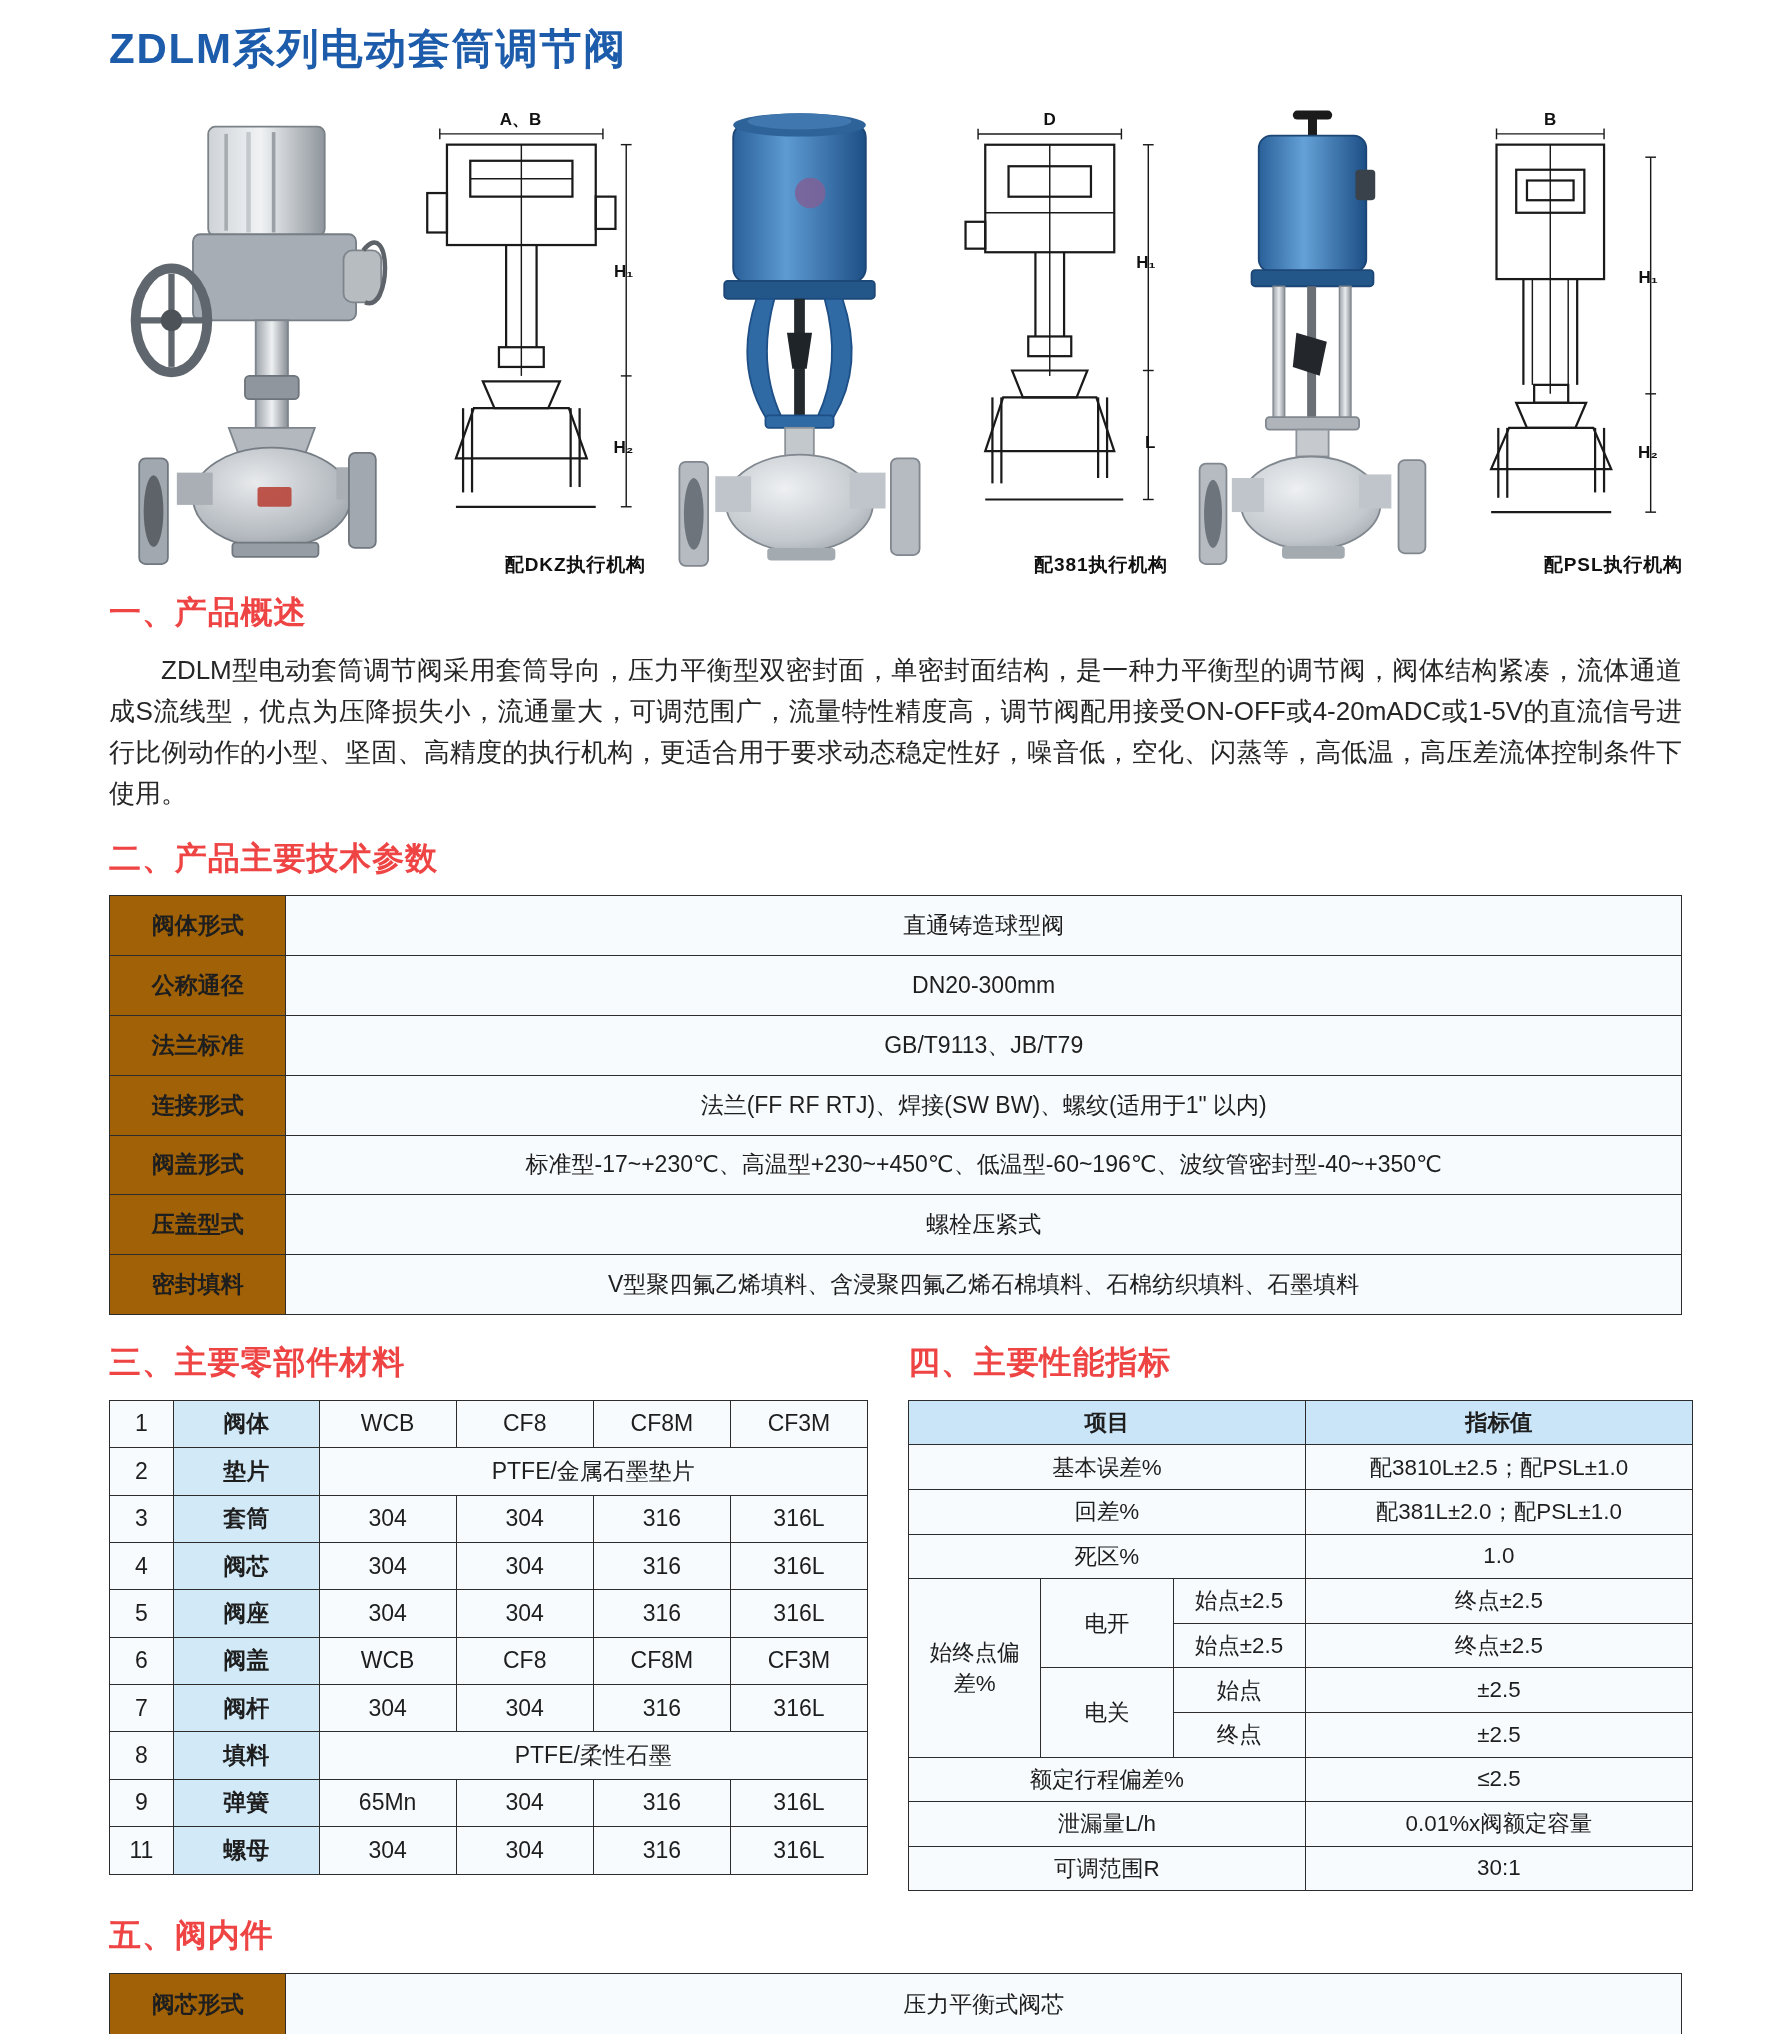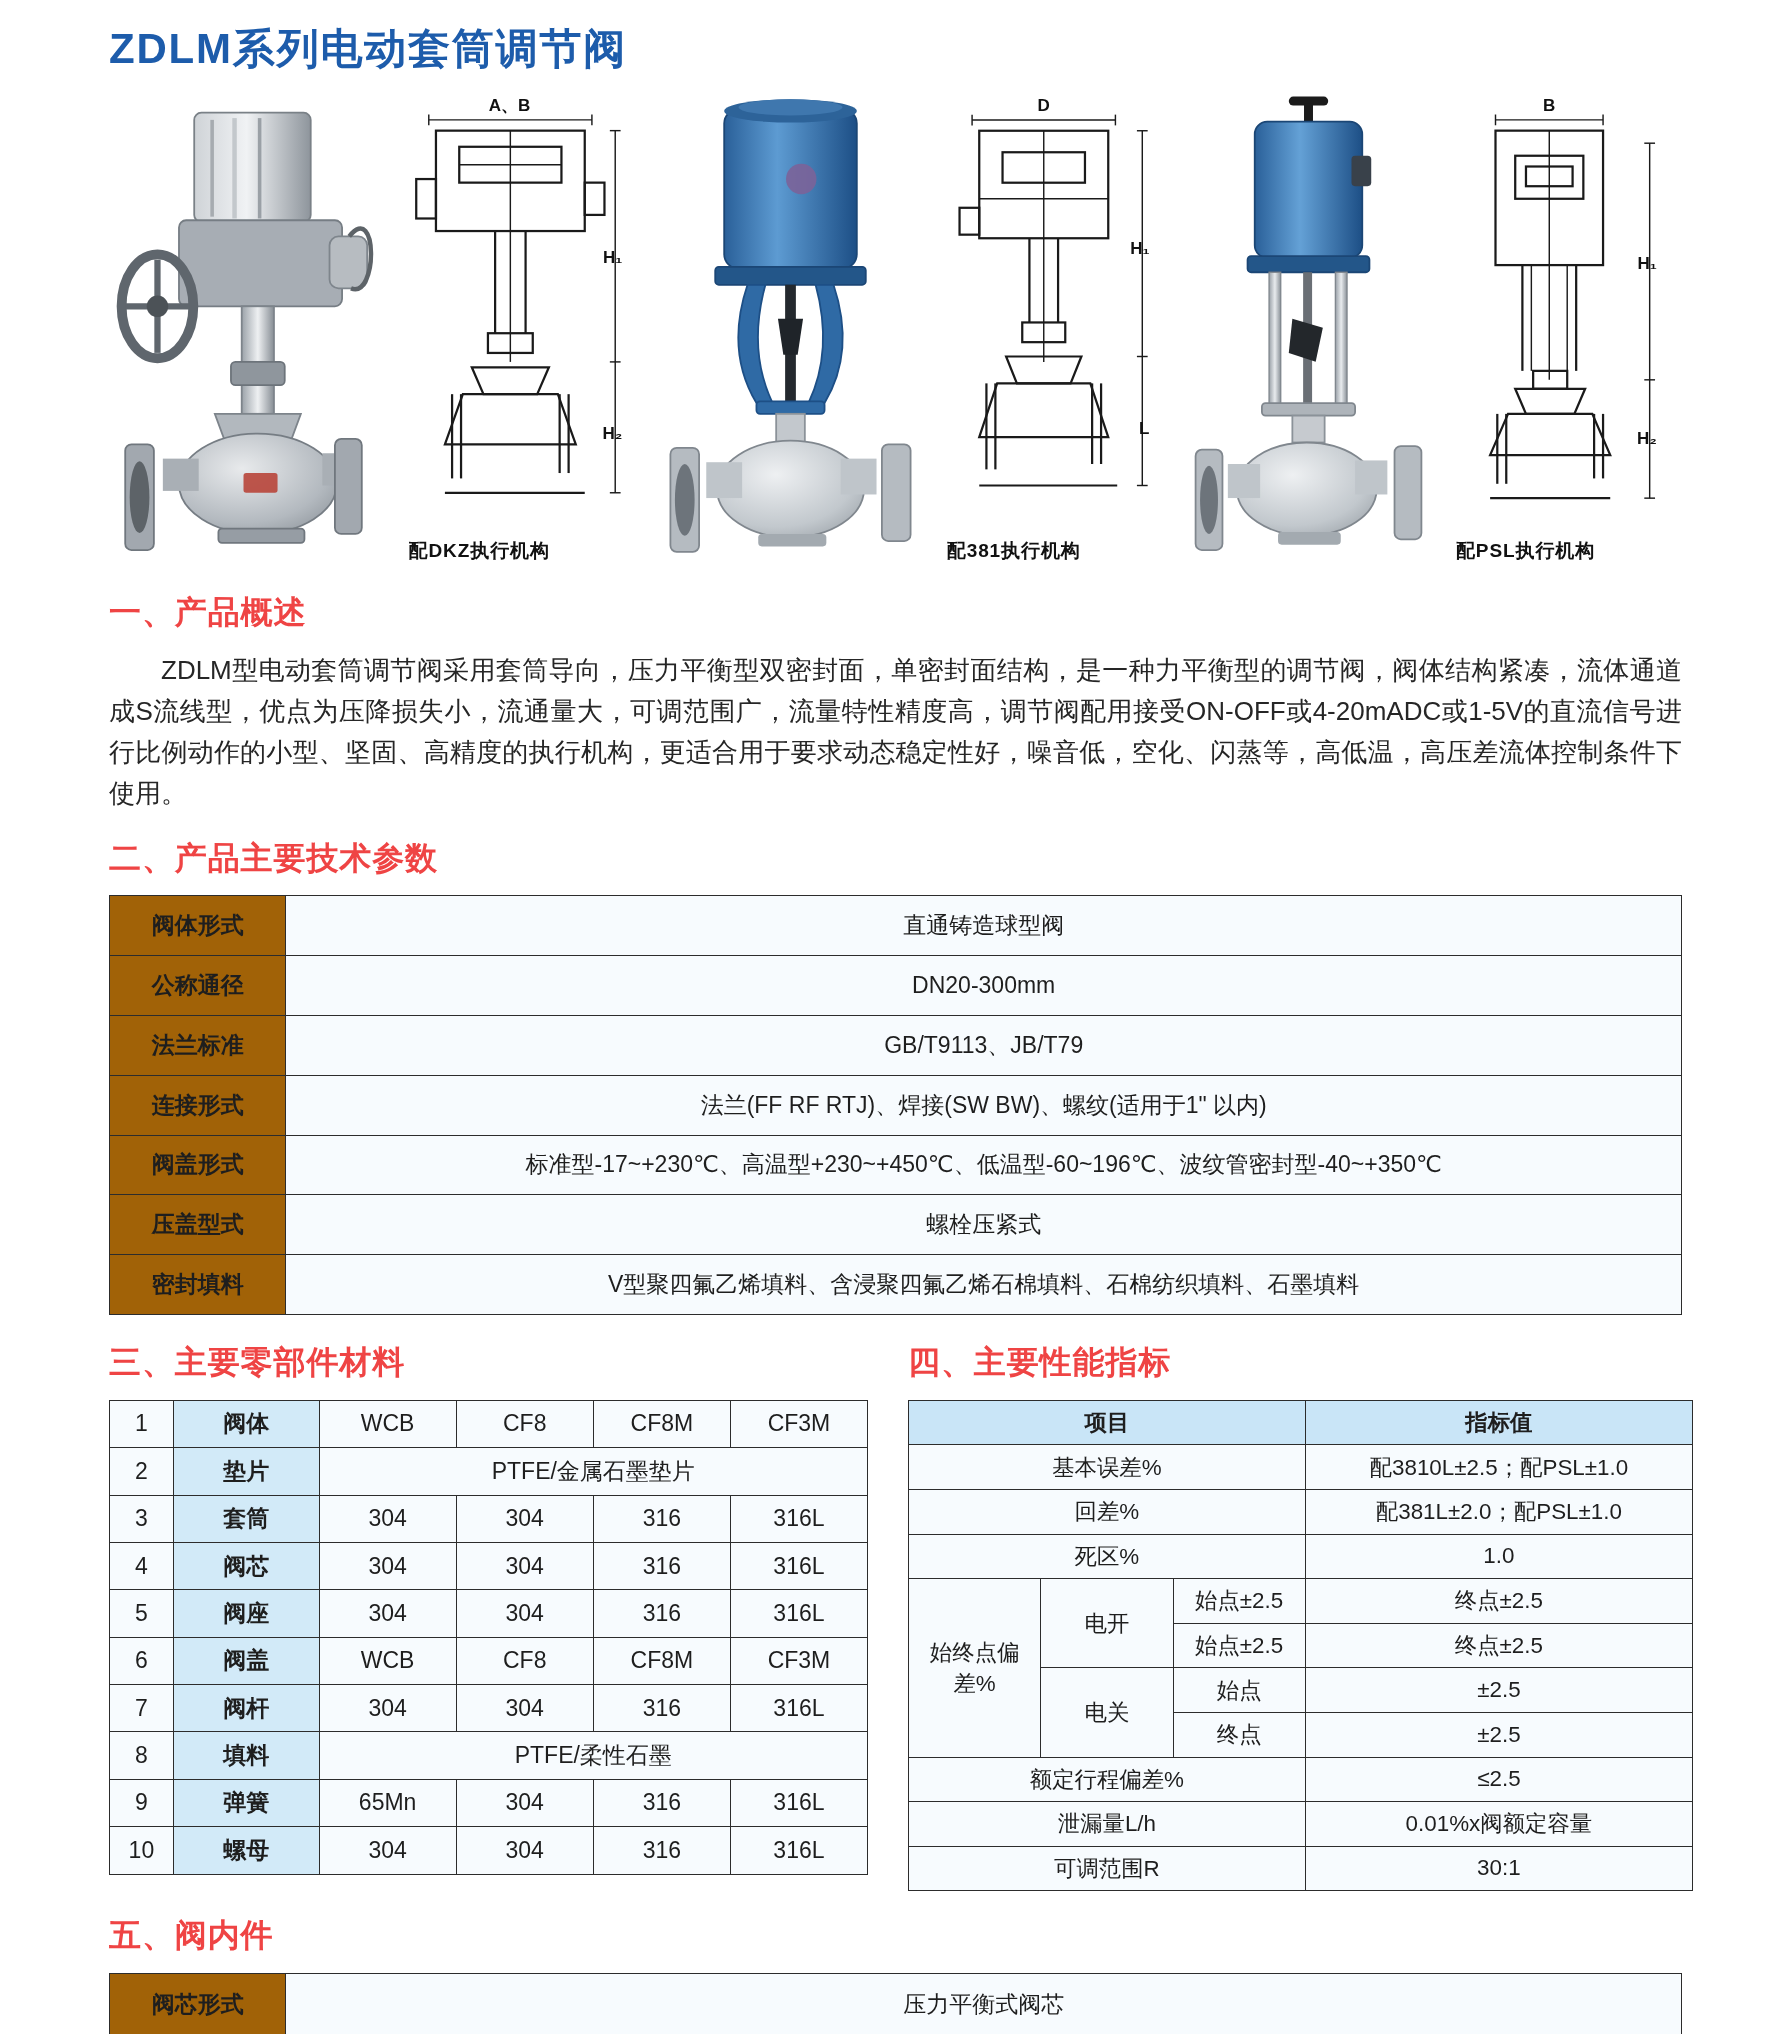--- a/index.html
+++ b/index.html
@@ -3,21 +3,21 @@
 <meta charset="utf-8">
 <style>
   html,body{margin:0;padding:0;background:#ffffff;}
   body{width:1791px;min-height:2035px;font-family:"Liberation Sans","DejaVu Sans",sans-serif;color:#222;}
   .content{padding:14.3px 109px 36px 109px;}
 
   .doc-title{margin:7.2px 0 16px 0;font-size:42px;font-weight:bold;color:#1d5cab;letter-spacing:1.8px;}
 
   
   .gallery{display:flex;justify-content:space-between;align-items:flex-start;height:475px;margin-bottom:5.4px;}
-  .gallery figure{margin:0;display:flex;flex-direction:column;align-items:flex-start;}
+  .gallery figure{margin:14px;display:flex;flex-direction:column;align-items:flex-end;}
   .gallery figcaption{font-size:19px;color:#111;font-weight:bold;margin-top:3.6px;letter-spacing:0.9px;}
   .photo svg,.drawing svg{display:block;}
 
   
   .sec-head{font-size:32px;font-weight:bold;color:#ef4444;margin:23px 0 14.3px 0;letter-spacing:0.9px;}
 
   
   .overview{font-size:26px;line-height:1.58;color:#262626;text-align:justify;text-indent:2em;margin:0 0 5.4px 0;font-weight:500;}
 
   table{border-collapse:collapse;width:100%;table-layout:fixed;}
@@ -373,21 +373,21 @@
             </tr>
           <tr>
               <td class="no">9</td>
               <td class="nm">弹簧</td>
               <td class="val">65Mn</td>
               <td class="val">304</td>
               <td class="val">316</td>
               <td class="val">316L</td>
             </tr>
           <tr>
-              <td class="no">10</td>
+              <td class="no">11</td>
               <td class="nm">螺母</td>
               <td class="val">304</td>
               <td class="val">304</td>
               <td class="val">316</td>
               <td class="val">316L</td>
             </tr>
         </tbody>
       </table>
     </div>
 

